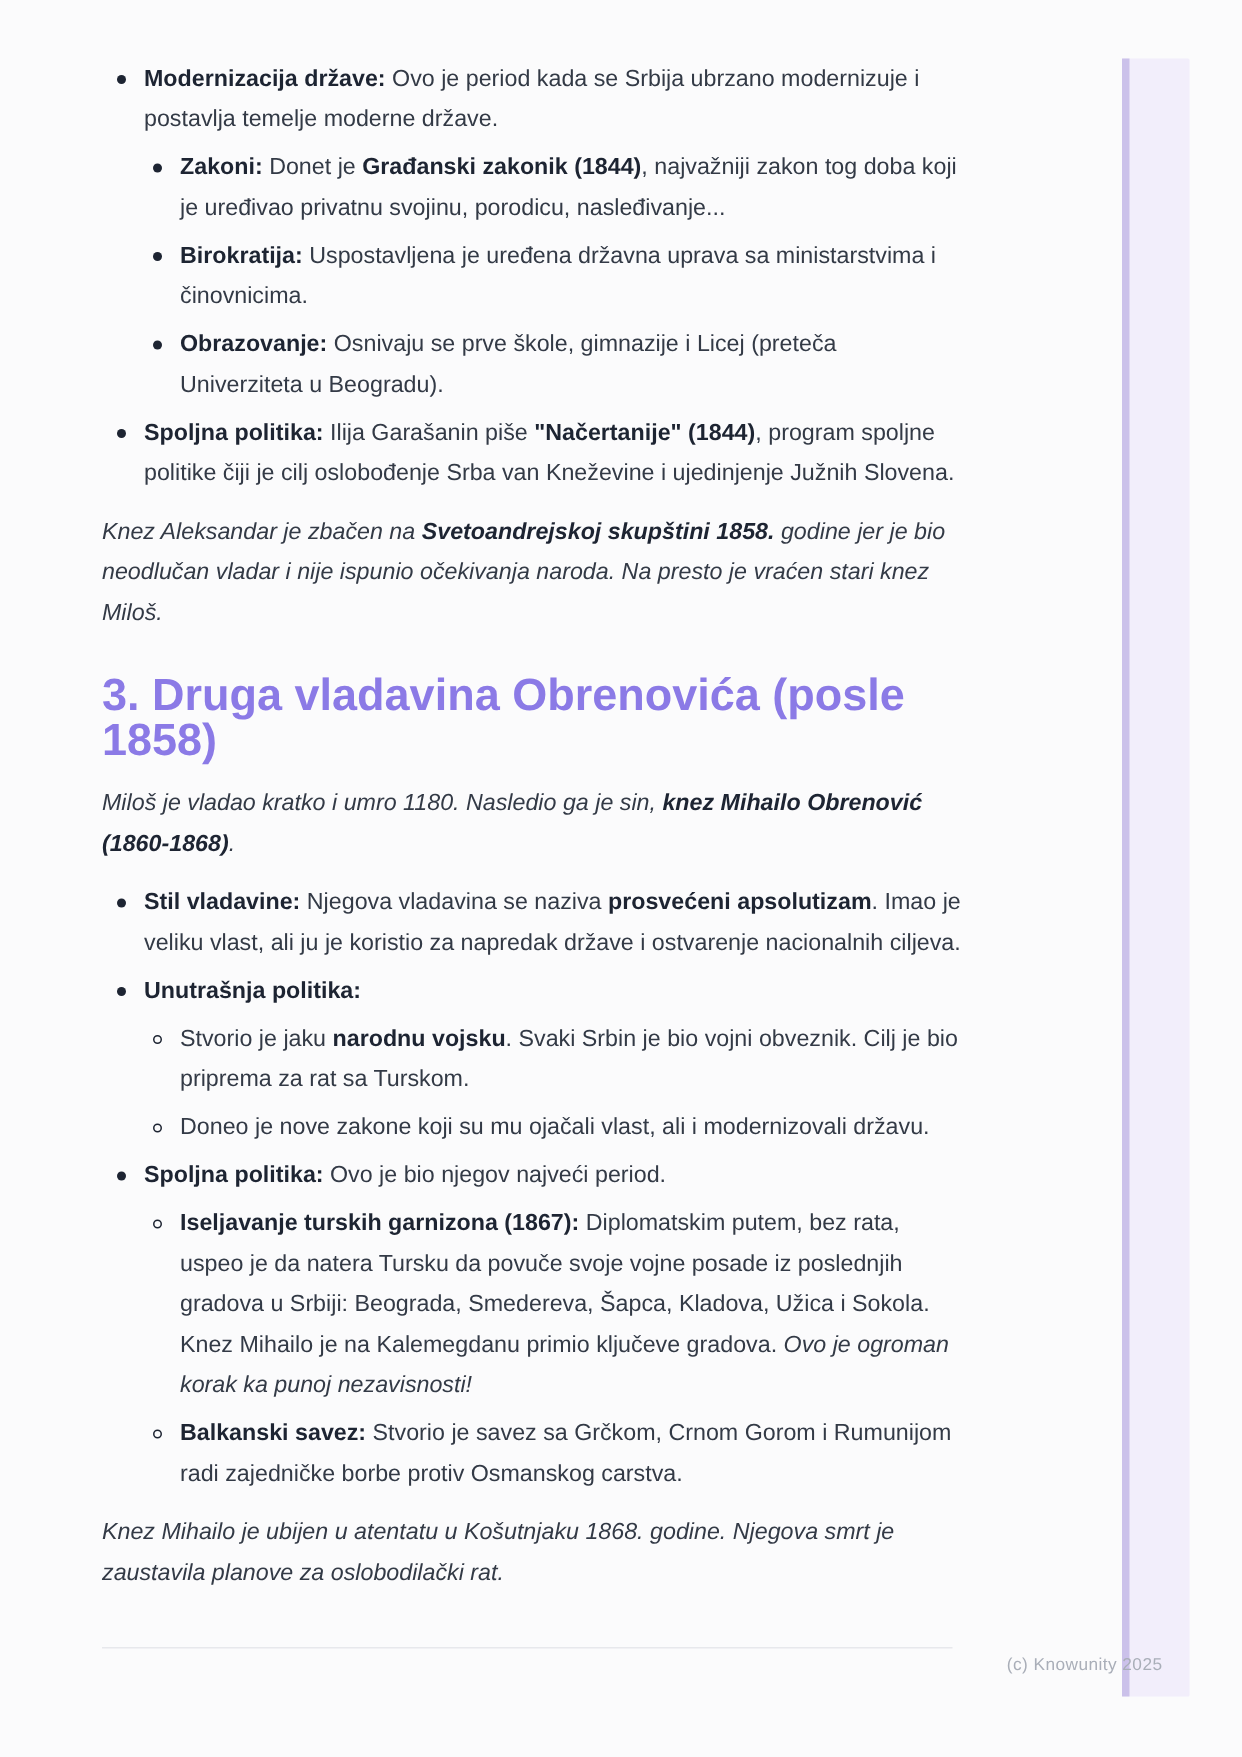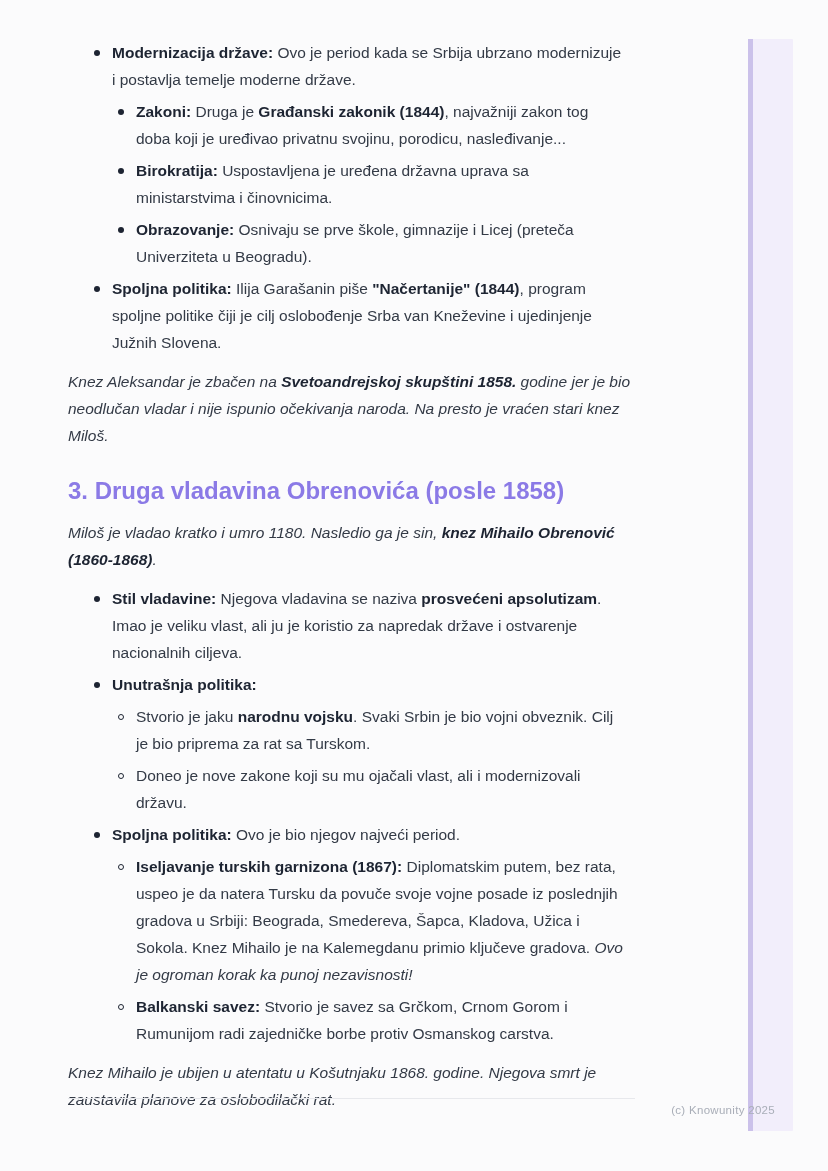--- a/index.html
+++ b/index.html
@@ -27,27 +27,27 @@
     left:68px;
     top:27px;
     width:575px;
     font-size:15.5px;
     line-height:27px;
   }
   strong{color:var(--bold);font-weight:700;}
   em{font-style:italic;}
   p{margin:12px 0;font-style:italic;}
   h2{
-    font-size:24px;
+    font-size:30px;
     line-height:30px;
     font-weight:700;
     color:var(--heading);
     margin:27px 0 13px 0;
   }
-  .list{margin:12px 16px;}
+  .list{margin:12px 0;}
   .li{position:relative;margin:0 0 5px 0;}
   .li.lvl1{padding-left:28px;}
   .li.lvl2{margin-left:24px;padding-left:28px;}
   .marker{
     position:absolute;
     left:10px;
     top:10.5px;
     width:6px;height:6px;
     border-radius:50%;
     display:inline-block;
@@ -90,21 +90,21 @@
     background:var(--panel-edge);
   }
 </style>
 </head>
 <body>
 
 <div class="page">
   <div class="content">
       <div class="list">
         <div class="li lvl1"><span class="marker disc"></span><span><strong>Modernizacija države:</strong><span> Ovo je period kada se Srbija ubrzano modernizuje i postavlja temelje moderne države.</span></span></div>
-        <div class="li lvl2"><span class="marker disc"></span><span><strong>Zakoni:</strong><span> Druga je </span><strong>Građanski zakonik (1844)</strong><span>, najvažniji zakon tog doba koji je uređivao privatnu svojinu, porodicu, nasleđivanje...</span></span></div>
+        <div class="li lvl2"><span class="marker disc"></span><span><strong>Zakoni:</strong><span> Donet je </span><strong>Građanski zakonik (1844)</strong><span>, najvažniji zakon tog doba koji je uređivao privatnu svojinu, porodicu, nasleđivanje...</span></span></div>
         <div class="li lvl2"><span class="marker disc"></span><span><strong>Birokratija:</strong><span> Uspostavljena je uređena državna uprava sa ministarstvima i činovnicima.</span></span></div>
         <div class="li lvl2"><span class="marker disc"></span><span><strong>Obrazovanje:</strong><span> Osnivaju se prve škole, gimnazije i Licej (preteča Univerziteta u Beogradu).</span></span></div>
         <div class="li lvl1"><span class="marker disc"></span><span><strong>Spoljna politika:</strong><span> Ilija Garašanin piše </span><strong>"Načertanije" (1844)</strong><span>, program spoljne politike čiji je cilj oslobođenje Srba van Kneževine i ujedinjenje Južnih Slovena.</span></span></div>
       </div>
       <p><span>Knez Aleksandar je zbačen na </span><strong>Svetoandrejskoj skupštini 1858.</strong><span> godine jer je bio neodlučan vladar i nije ispunio očekivanja naroda. Na presto je vraćen stari knez Miloš.</span></p>
       <h2>3. Druga vladavina Obrenovića (posle 1858)</h2>
       <p><span>Miloš je vladao kratko i umro 1180. Nasledio ga je sin, </span><strong>knez Mihailo Obrenović (1860-1868)</strong><span>.</span></p>
       <div class="list">
         <div class="li lvl1"><span class="marker disc"></span><span><strong>Stil vladavine:</strong><span> Njegova vladavina se naziva </span><strong>prosvećeni apsolutizam</strong><span>. Imao je veliku vlast, ali ju je koristio za napredak države i ostvarenje nacionalnih ciljeva.</span></span></div>
         <div class="li lvl1"><span class="marker disc"></span><span><strong>Unutrašnja politika:</strong></span></div>

